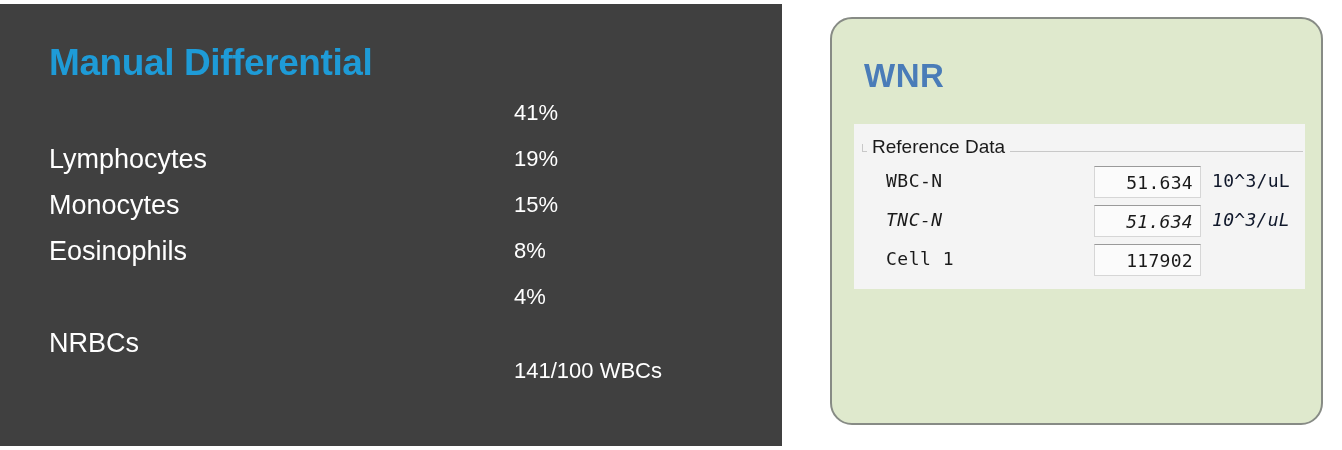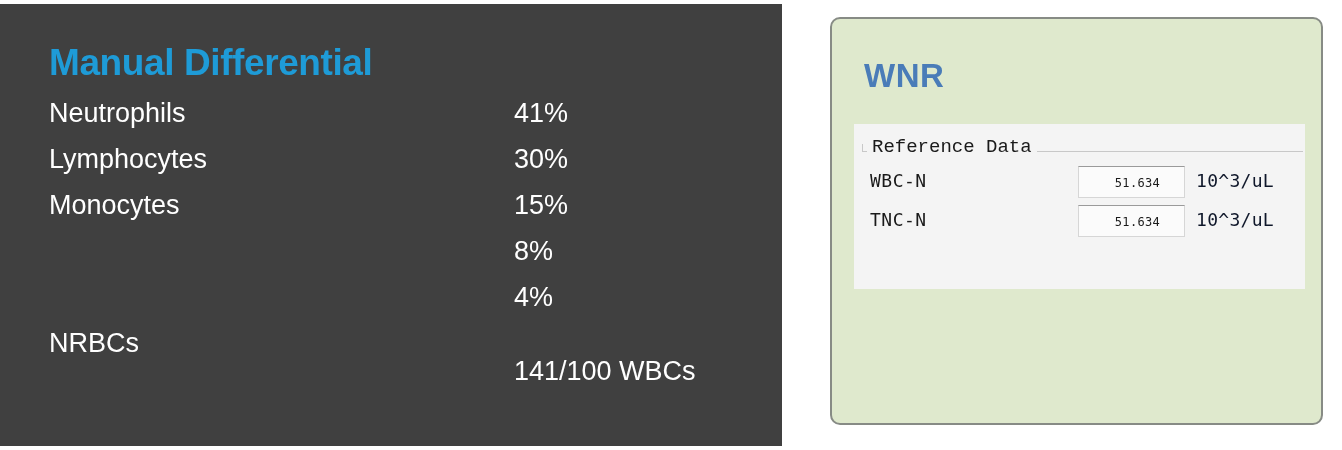--- a/index.html
+++ b/index.html
@@ -56,41 +56,41 @@
     font-size: 27px;
     color: #ffffff;
     white-space: nowrap;
     line-height: 34px;
   }
 
   .diff-value {
     position: absolute;
     left: 465px;
     top: 0;
-    font-size: 27px;
+    font-size: 22px;
     color: #ffffff;
     white-space: nowrap;
     line-height: 34px;
   }
 
   
   .diff-row.offset-value .diff-value {
     top: 28px;
   }
 
   
   #wnr-panel {
     position: absolute;
     left: 830px;
     top: 17px;
     width: 493px;
     height: 408px;
     background: #dfe9cd;
     border: 2px solid #878b85;
-    border-radius: 10px;
+    border-radius: 22px;
     box-sizing: border-box;
   }
 
   #wnr-title {
     position: absolute;
     left: 32px;
     top: 38px;
     font-size: 33px;
     font-weight: bold;
     color: #4a7cb8;
@@ -126,33 +126,33 @@
   }
 
   #reference-data-legend {
     position: absolute;
     left: 13px;
     top: 12px;
     padding: 0 5px;
     background: #f4f4f4;
     font-size: 19px;
     color: #1a1a1a;
-    font-family: Liberation Mono, monospace;
+    font-family: Liberation Sans, sans-serif;
     white-space: nowrap;
     z-index: 2;
   }
 
   .ref-row {
     position: absolute;
-    left: 0;
+    left: 16px;
     width: 100%;
     height: 38px;
   }
   .ref-row.r0 { top: 42px; }
-  .ref-row.r1 { top: 81px; }
+  .ref-row.r1 { top: 81px; font-style: italic; }
   .ref-row.r2 { top: 120px; }
 
   .ref-label {
     position: absolute;
     left: 16px;
     top: 4px;
     font-family: "DejaVu Sans Mono", monospace;
     font-size: 18px;
     color: #1a1a1a;
     white-space: nowrap;
@@ -164,23 +164,23 @@
     left: 224px;
     top: 0;
     width: 107px;
     height: 32px;
     line-height: 32px;
     background: #fbfbfb;
     border: 1px solid #d6d6d6;
     border-top: 1px solid #9a9a9a;
     box-sizing: border-box;
     text-align: right;
-    padding-right: 24px;
+    padding-right: 7px;
     font-family: "DejaVu Sans Mono", monospace;
-    font-size: 12px;
+    font-size: 18px;
     color: #1a1a1a;
     letter-spacing: 0.3px;
   }
 
   .ref-unit {
     position: absolute;
     left: 342px;
     top: 4px;
     font-family: "DejaVu Sans Mono", monospace;
     font-size: 18px;
@@ -192,35 +192,35 @@
 </head>
 <body>
 
 <div id="manual-differential-panel">
 
   <div id="manual-differential-title">Manual Differential</div>
 
   <div id="differential-list">
 
     <div class="diff-row">
-      <span class="diff-label">Neutrophils</span>
       <span class="diff-value">41%</span>
     </div>
 
     <div class="diff-row">
       <span class="diff-label">Lymphocytes</span>
-      <span class="diff-value">30%</span>
+      <span class="diff-value">19%</span>
     </div>
 
     <div class="diff-row">
       <span class="diff-label">Monocytes</span>
       <span class="diff-value">15%</span>
     </div>
 
     <div class="diff-row">
+      <span class="diff-label">Eosinophils</span>
       <span class="diff-value">8%</span>
     </div>
 
 
     <div class="diff-row">
       <span class="diff-value">4%</span>
     </div>
 
     <div class="diff-row offset-value">
       <span class="diff-label">NRBCs</span>
@@ -245,15 +245,20 @@
       <span class="ref-value">51.634</span>
       <span class="ref-unit">10^3/uL</span>
     </div>
 
     <div class="ref-row r1">
       <span class="ref-label">TNC-N</span>
       <span class="ref-value">51.634</span>
       <span class="ref-unit">10^3/uL</span>
     </div>
 
+    <div class="ref-row r2">
+      <span class="ref-label">Cell 1</span>
+      <span class="ref-value">117902</span>
+      <span class="ref-unit"></span>
+    </div>
 
   </div>
 </div>
 
 </body></html>

